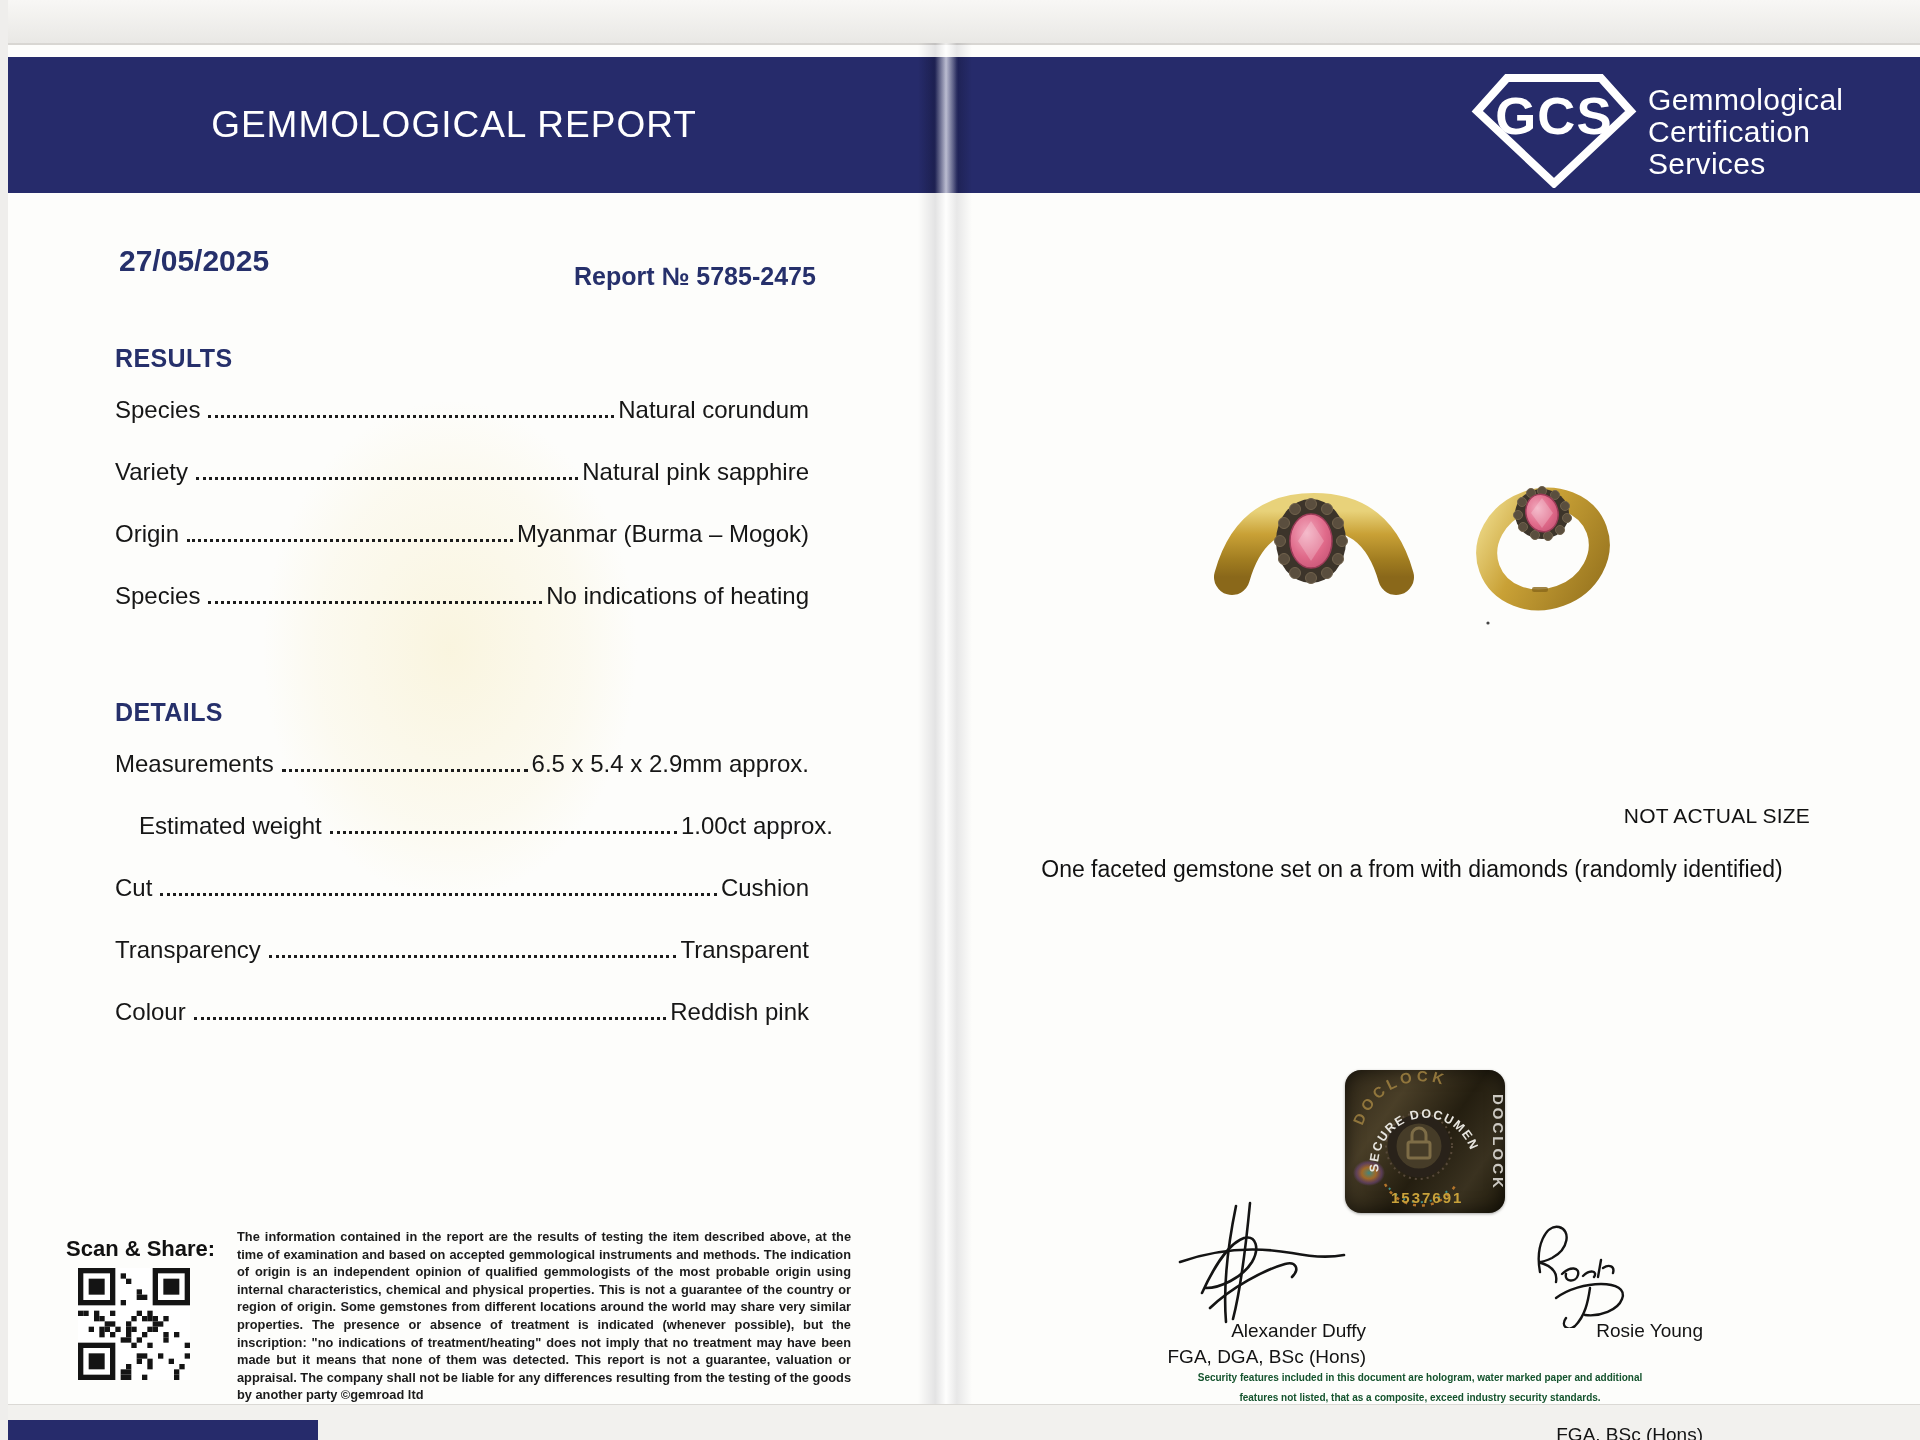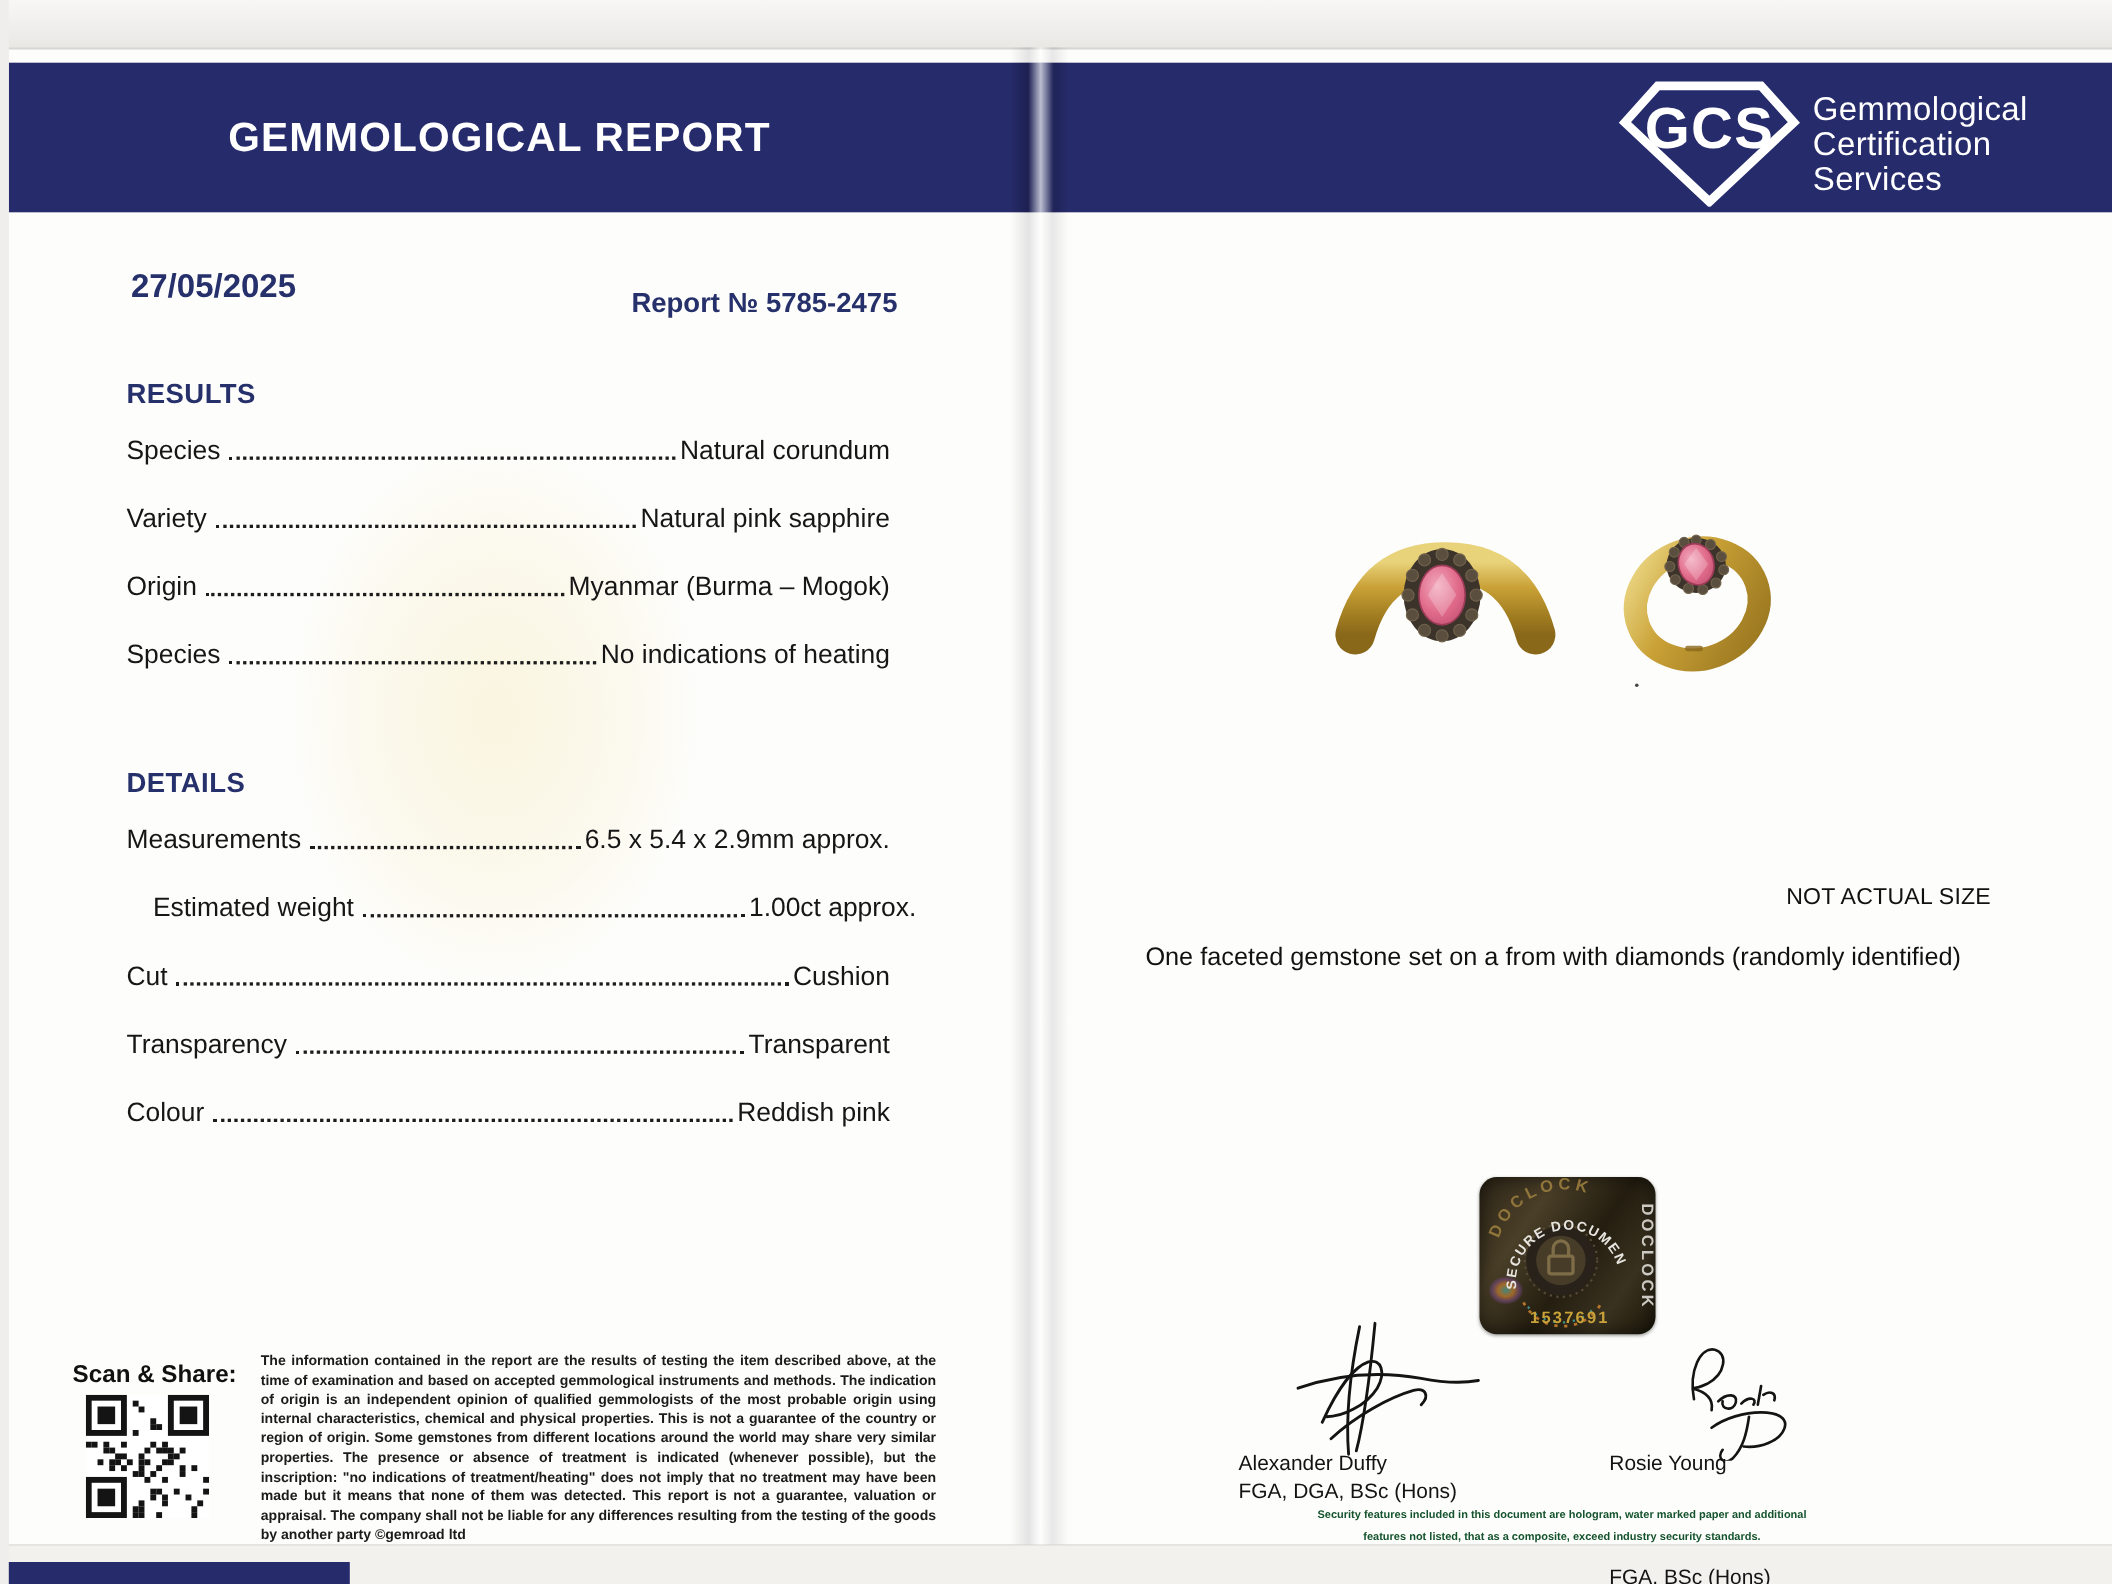--- a/index.html
+++ b/index.html
@@ -7,21 +7,21 @@
   .sheet{position:absolute;left:8px;top:43px;right:0;height:1361px;background:#fdfdfb;}
   .scan-top{position:absolute;left:0;top:0;width:1920px;height:43px;background:linear-gradient(#f8f7f5,#e9e8e5);border-bottom:2px solid #d8d6d2;}
   .scan-bottom{position:absolute;left:0;top:1404px;width:1920px;height:36px;background:#f2f1ee;border-top:1px solid #dbd9d5;}
   .left-edge{position:absolute;left:0;top:0;width:8px;height:1440px;background:#efeeec;}
   .navy-band{position:absolute;left:8px;top:57px;right:0;height:136px;background:#262b6b;}
   .fold-seam{position:absolute;left:918px;top:43px;width:54px;height:1361px;pointer-events:none;
     background:linear-gradient(90deg,rgba(40,40,60,0) 0%,rgba(40,40,60,0.12) 32%,rgba(255,255,255,0.55) 52%,rgba(40,40,60,0.10) 72%,rgba(40,40,60,0) 100%);}
   .fold-seam-band{position:absolute;left:918px;top:57px;width:54px;height:136px;pointer-events:none;
     background:linear-gradient(90deg,rgba(0,0,20,0) 0%,rgba(0,0,20,0.25) 30%,rgba(255,255,255,0.30) 52%,rgba(0,0,20,0.18) 75%,rgba(0,0,20,0) 100%);}
   .report-title{position:absolute;left:8px;top:57px;width:932px;height:136px;display:flex;align-items:center;justify-content:center;
-    padding-right:40px;box-sizing:border-box;color:#ffffff;font-size:37px;font-weight:700;letter-spacing:1px;}
+    padding-right:40px;box-sizing:border-box;color:#ffffff;font-size:37px;font-weight:400;letter-spacing:1px;}
   .watermark{position:absolute;left:210px;top:330px;width:480px;height:640px;border-radius:50%;
     background:radial-gradient(closest-side,rgba(247,238,200,0.55),rgba(247,238,200,0.22) 55%,rgba(247,238,200,0) 78%);}
   .navy-txt{color:#26306b;}
   .date-line{position:absolute;left:119px;top:244px;font-size:30px;font-weight:700;}
   .report-no{position:absolute;left:574px;top:262px;font-size:25px;font-weight:700;}
   .sec-h{position:absolute;left:115px;font-size:25px;font-weight:700;letter-spacing:0.4px;color:#26306b;}
   .row{position:absolute;left:115px;width:694px;display:flex;align-items:flex-end;font-size:24px;color:#161616;height:32px;}
   .row .lbl{white-space:nowrap;}
   .row .dots{flex:1;border-bottom:3px dotted #1c1c1c;margin:0 4px 6px 8px;min-width:30px;}
   .row .val{white-space:nowrap;}
@@ -33,21 +33,21 @@
   .gcs-wordmark{position:absolute;left:1648px;top:84px;color:#ffffff;font-size:30px;line-height:32px;letter-spacing:0.3px;}
   .rings{position:absolute;left:1210px;top:465px;width:430px;height:165px;}
   .nas{position:absolute;left:1500px;top:804px;width:310px;text-align:right;font-size:21px;color:#111;letter-spacing:0.2px;}
   .item-desc{position:absolute;left:1032px;top:856px;width:760px;text-align:center;font-size:23px;color:#111;}
   .holo{position:absolute;left:1345px;top:1070px;width:160px;height:143px;border-radius:16px;
     background:linear-gradient(125deg,#2e2617 0%,#4a3f28 28%,#241e10 55%,#3a3220 78%,#1d1809 100%);
     box-shadow:0 1px 3px rgba(0,0,0,0.35), inset 0 0 18px rgba(0,0,0,0.6);}
   .holo svg{position:absolute;left:0;top:0;}
   .sig-a{position:absolute;left:1172px;top:1200px;}
   .sig-r{position:absolute;left:1528px;top:1218px;}
-  .signame{position:absolute;width:240px;text-align:left;font-size:19px;color:#131313;}
+  .signame{position:absolute;width:240px;text-align:right;font-size:19px;color:#131313;}
   .security{position:absolute;left:1010px;width:820px;text-align:center;font-size:10px;font-weight:700;color:#14532d;}
   .bottom-navy{position:absolute;left:8px;top:1420px;width:310px;height:20px;background:#262b6b;}
   .speck{position:absolute;width:3px;height:3px;border-radius:50%;background:#4a4a4a;}
 </style>
 </head>
 <body>
 
 <div class="sheet"></div>
 <div class="watermark"></div>
 <div class="navy-band"></div>

